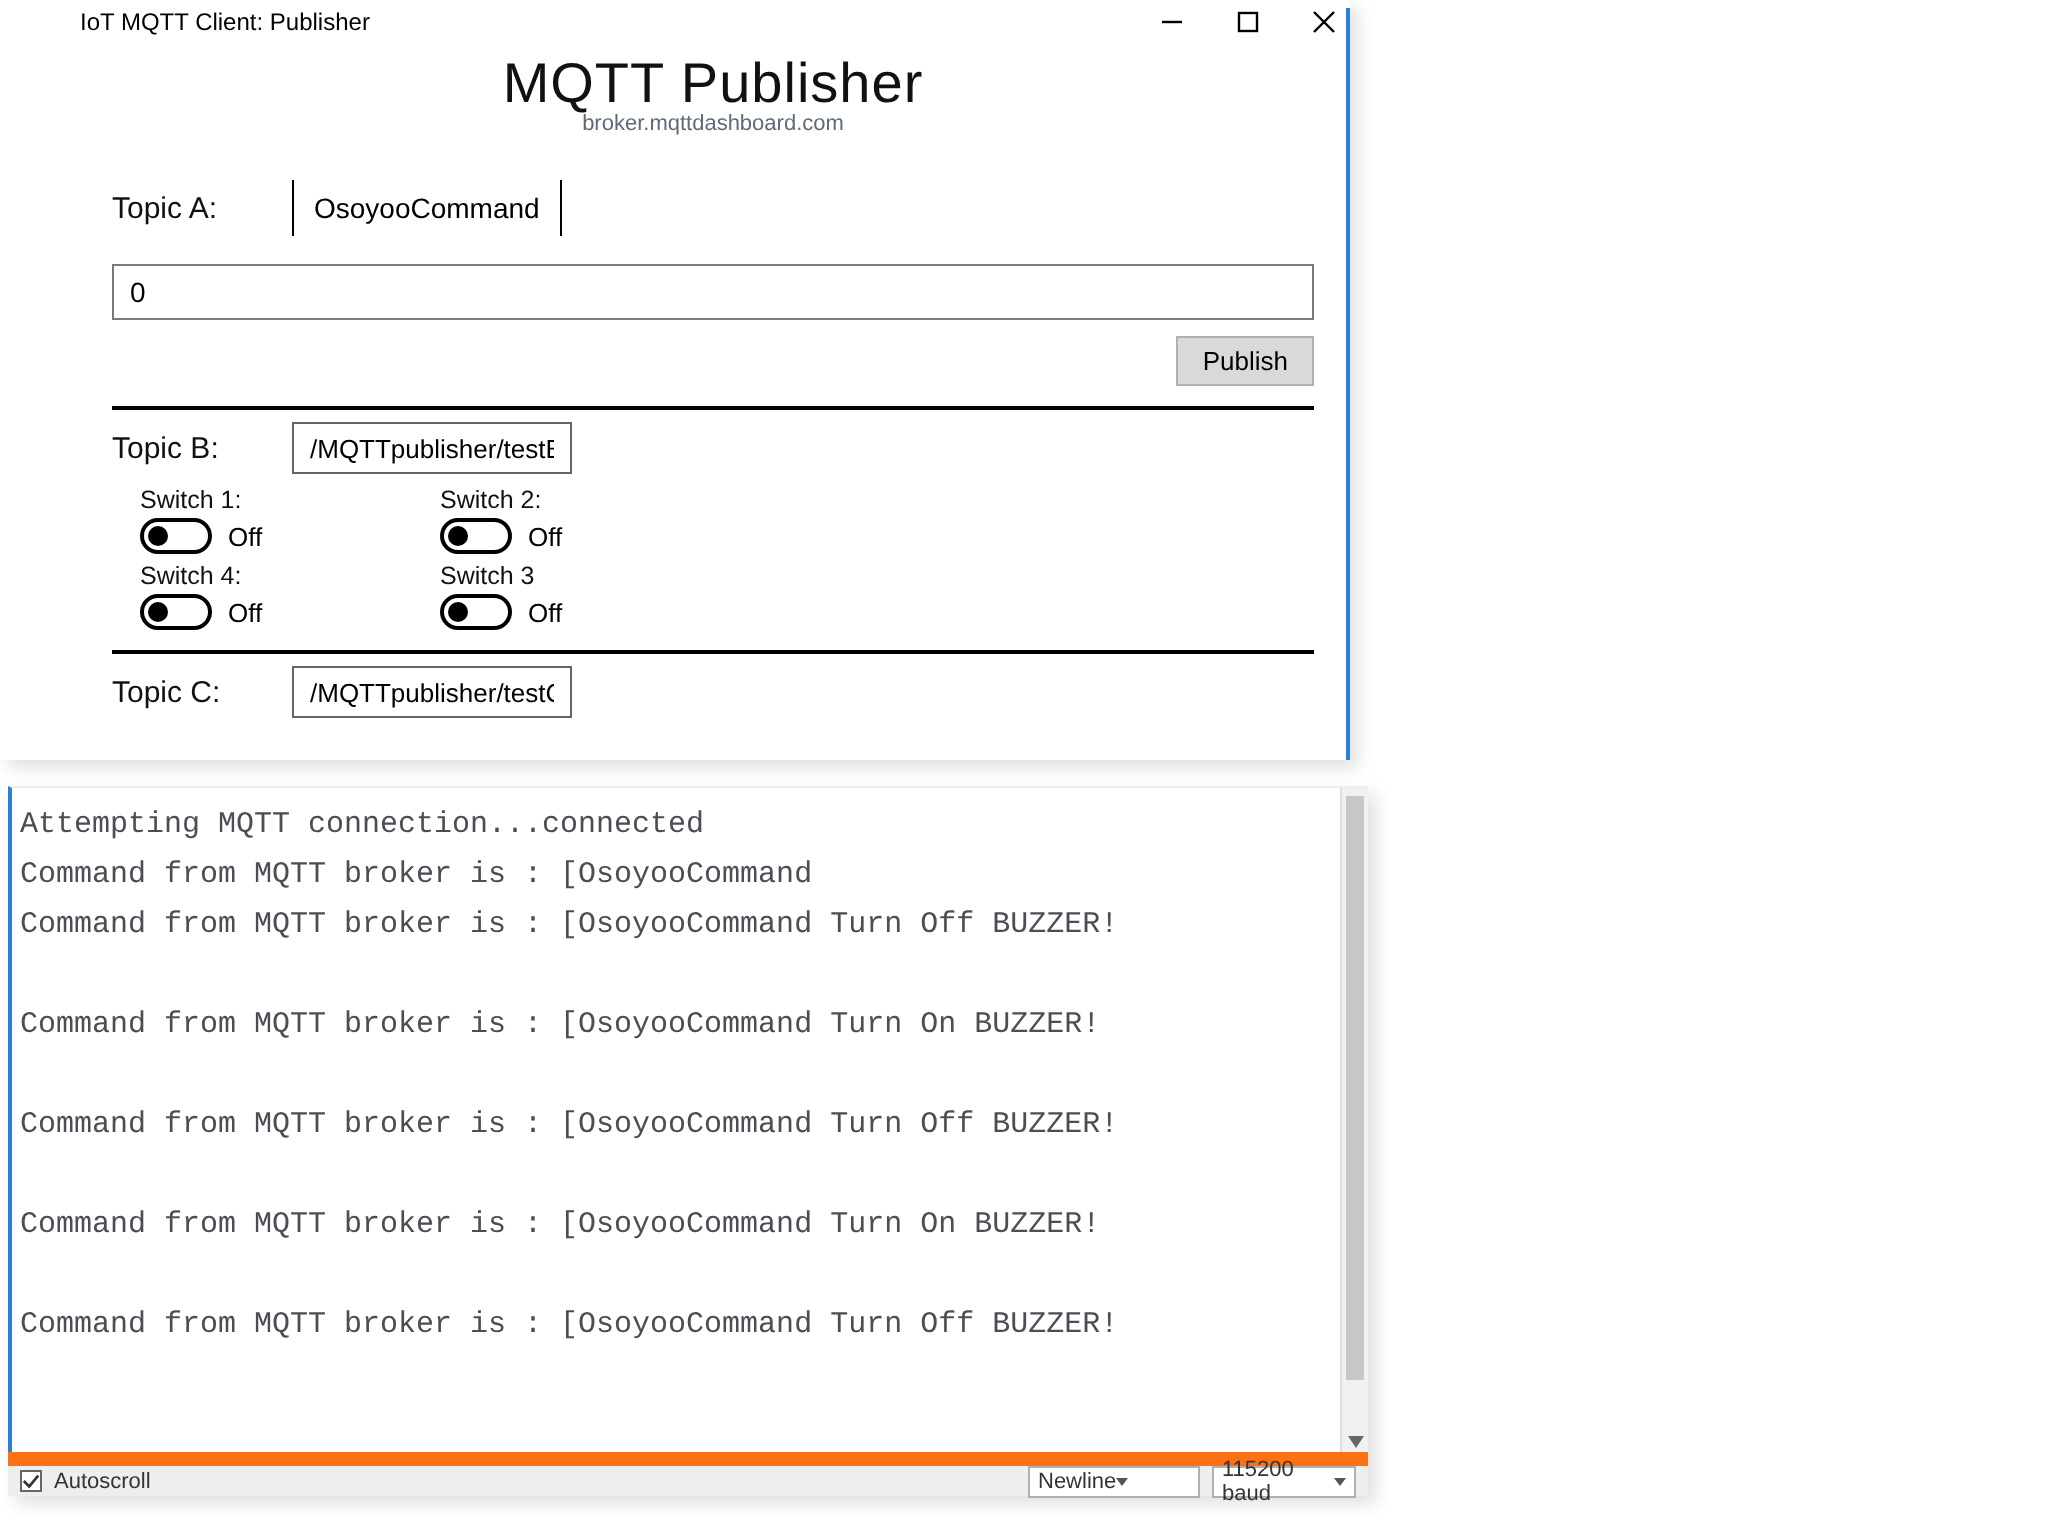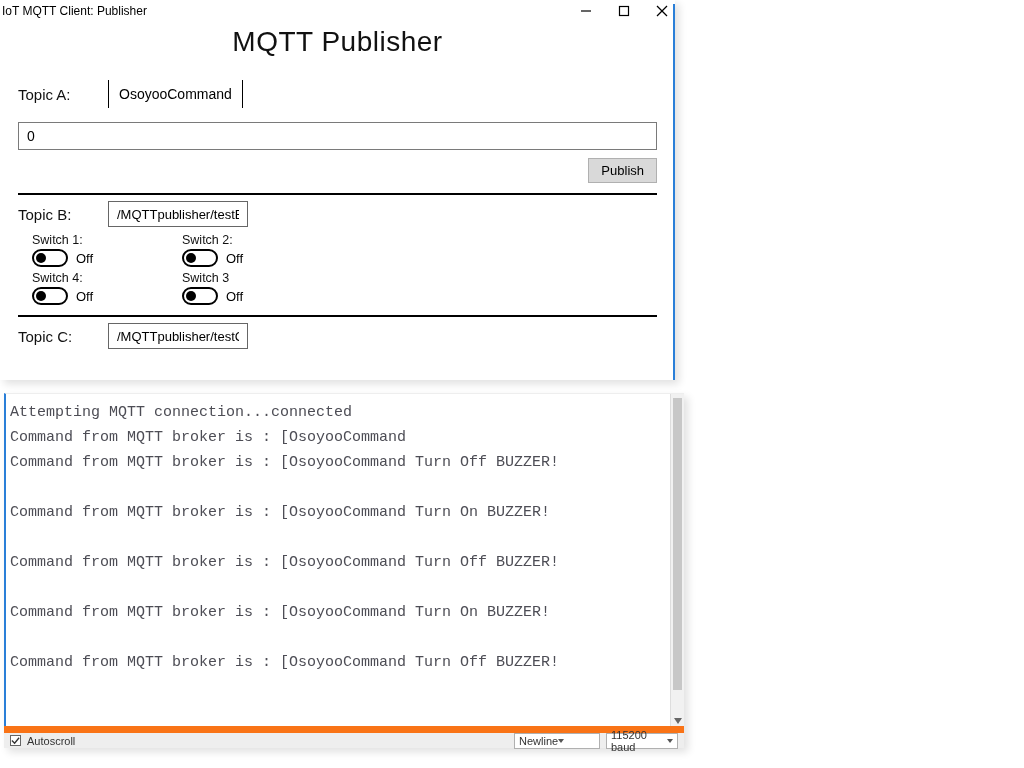--- a/index.html
+++ b/index.html
@@ -14,20 +14,21 @@
 
   
   .mqtt-window {
     position: absolute;
     left: 0;
     top: 0;
     width: 675px;
     height: 380px;
     background: #fff;
     box-shadow: 4px 4px 8px rgba(0,0,0,0.12);
+    padding-left: 38px;
   }
   .mqtt-window::after {
     content:"";
     position:absolute;
     top:4px; right:0; bottom:0;
     width:2px;
     background:#2a7fd8;
   }
   .titlebar {
     display:flex;
@@ -221,20 +222,21 @@
         <svg viewBox="0 0 12 12">
             <line x1="1" y1="1" x2="11" y2="11"></line>
             <line x1="11" y1="1" x2="1" y2="11"></line>
           </svg>
       </span>
     </div>
   </div>
 
   <div class="header-block">
     <div class="main-title">MQTT Publisher</div>
+    <div class="broker-sub">broker.mqttdashboard.com</div>
   </div>
 
   <div class="content">
 
     
     <div class="topic-row">
       <span class="topic-label">Topic A:</span>
       <span class="topic-a-field">
         <span>OsoyooCommand</span>
       </span>

